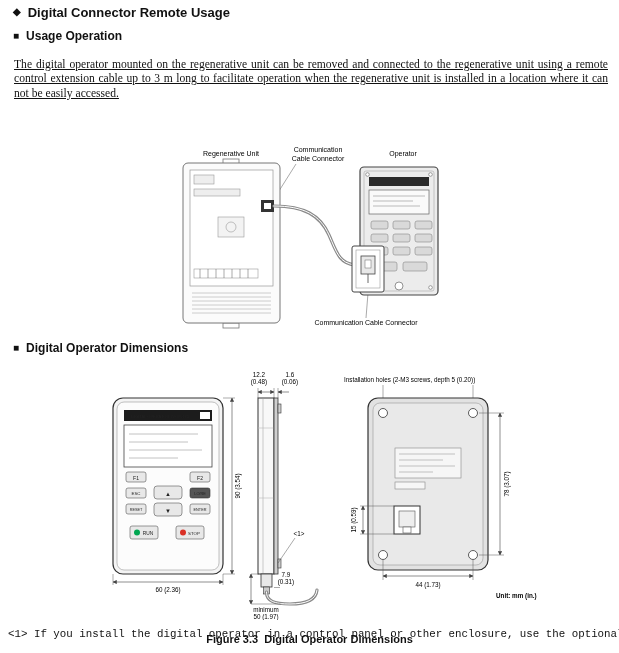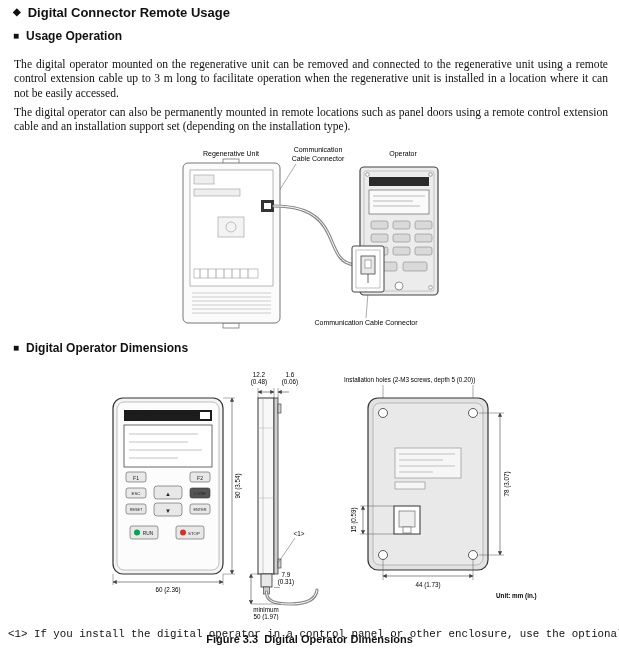--- a/index.html
+++ b/index.html
@@ -43,22 +43,21 @@
   <div class="heading h-main">
     <span class="bullet">◆</span>
     <span>Digital Connector Remote Usage</span>
   </div>
 
   <div class="heading h-sub" style="left:13px; top:29px;">
     <span class="bullet">■</span>
     <span>Usage Operation</span>
   </div>
 
-  <p class="para" style="top:46px;">The digital operator mounted on the regenerative unit can be removed and connected to the regenerative unit using a remote control extension cable up to 3 m long to facilitate operation when the regenerative unit is installed in a location where it can not be easily accessed.</p>
-  <p class="para" style="top:94px;">The digital operator can also be permanently mounted in remote locations such as panel doors using a remote control extension cable and an installation support set (depending on the installation type).</p>
+  <p class="para" style="top:46px;text-decoration:underline;">The digital operator mounted on the regenerative unit can be removed and connected to the regenerative unit using a remote control extension cable up to 3 m long to facilitate operation when the regenerative unit is installed in a location where it can not be easily accessed.</p>
 
   <svg width="290" height="192" viewBox="0 0 290 192" style="left:168px; top:143px;">
 
     <text class="dlabel" x="63" y="13" text-anchor="middle">Regenerative Unit</text>
     <text class="dlabel" x="150" y="9" text-anchor="middle">Communication</text>
     <text class="dlabel" x="150" y="18" text-anchor="middle">Cable Connector</text>
     <text class="dlabel" x="235" y="13" text-anchor="middle">Operator</text>
     <text class="dlabel" x="198" y="182" text-anchor="middle">Communication Cable Connector</text>
     <line class="thin" x1="128" y1="21" x2="104" y2="59"></line>
     <line class="thin" x1="198" y1="175" x2="200" y2="150"></line>

